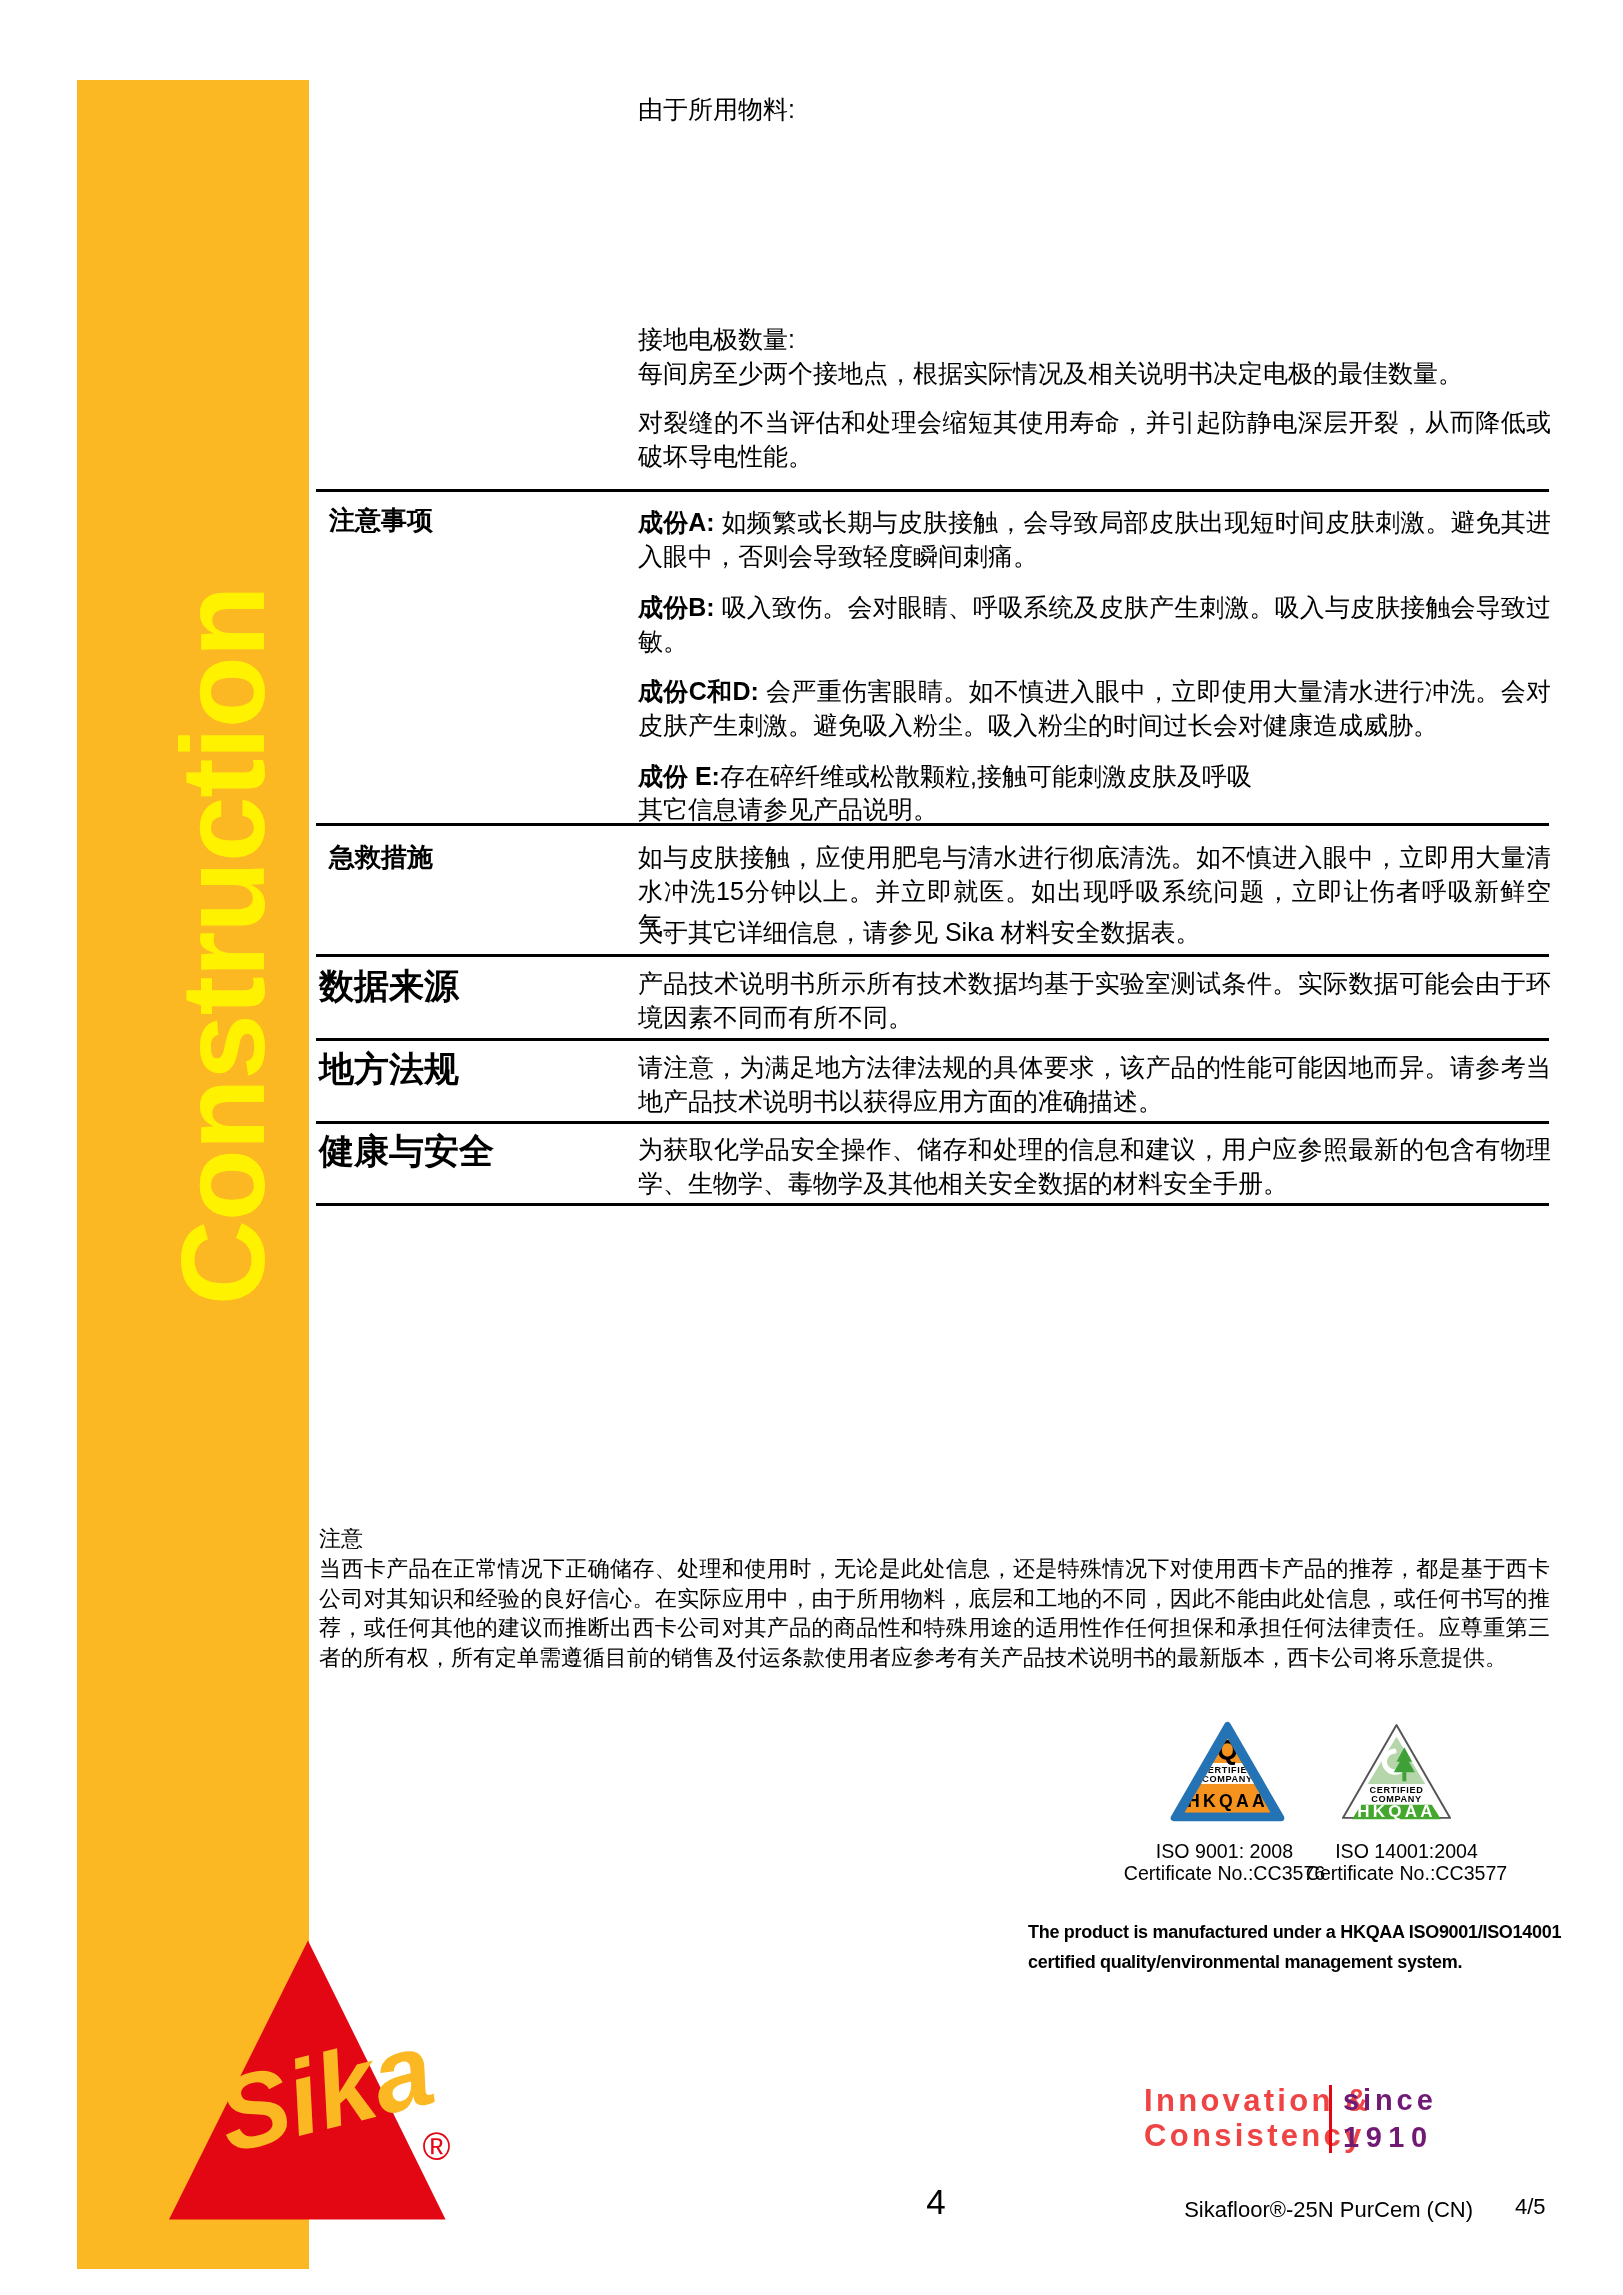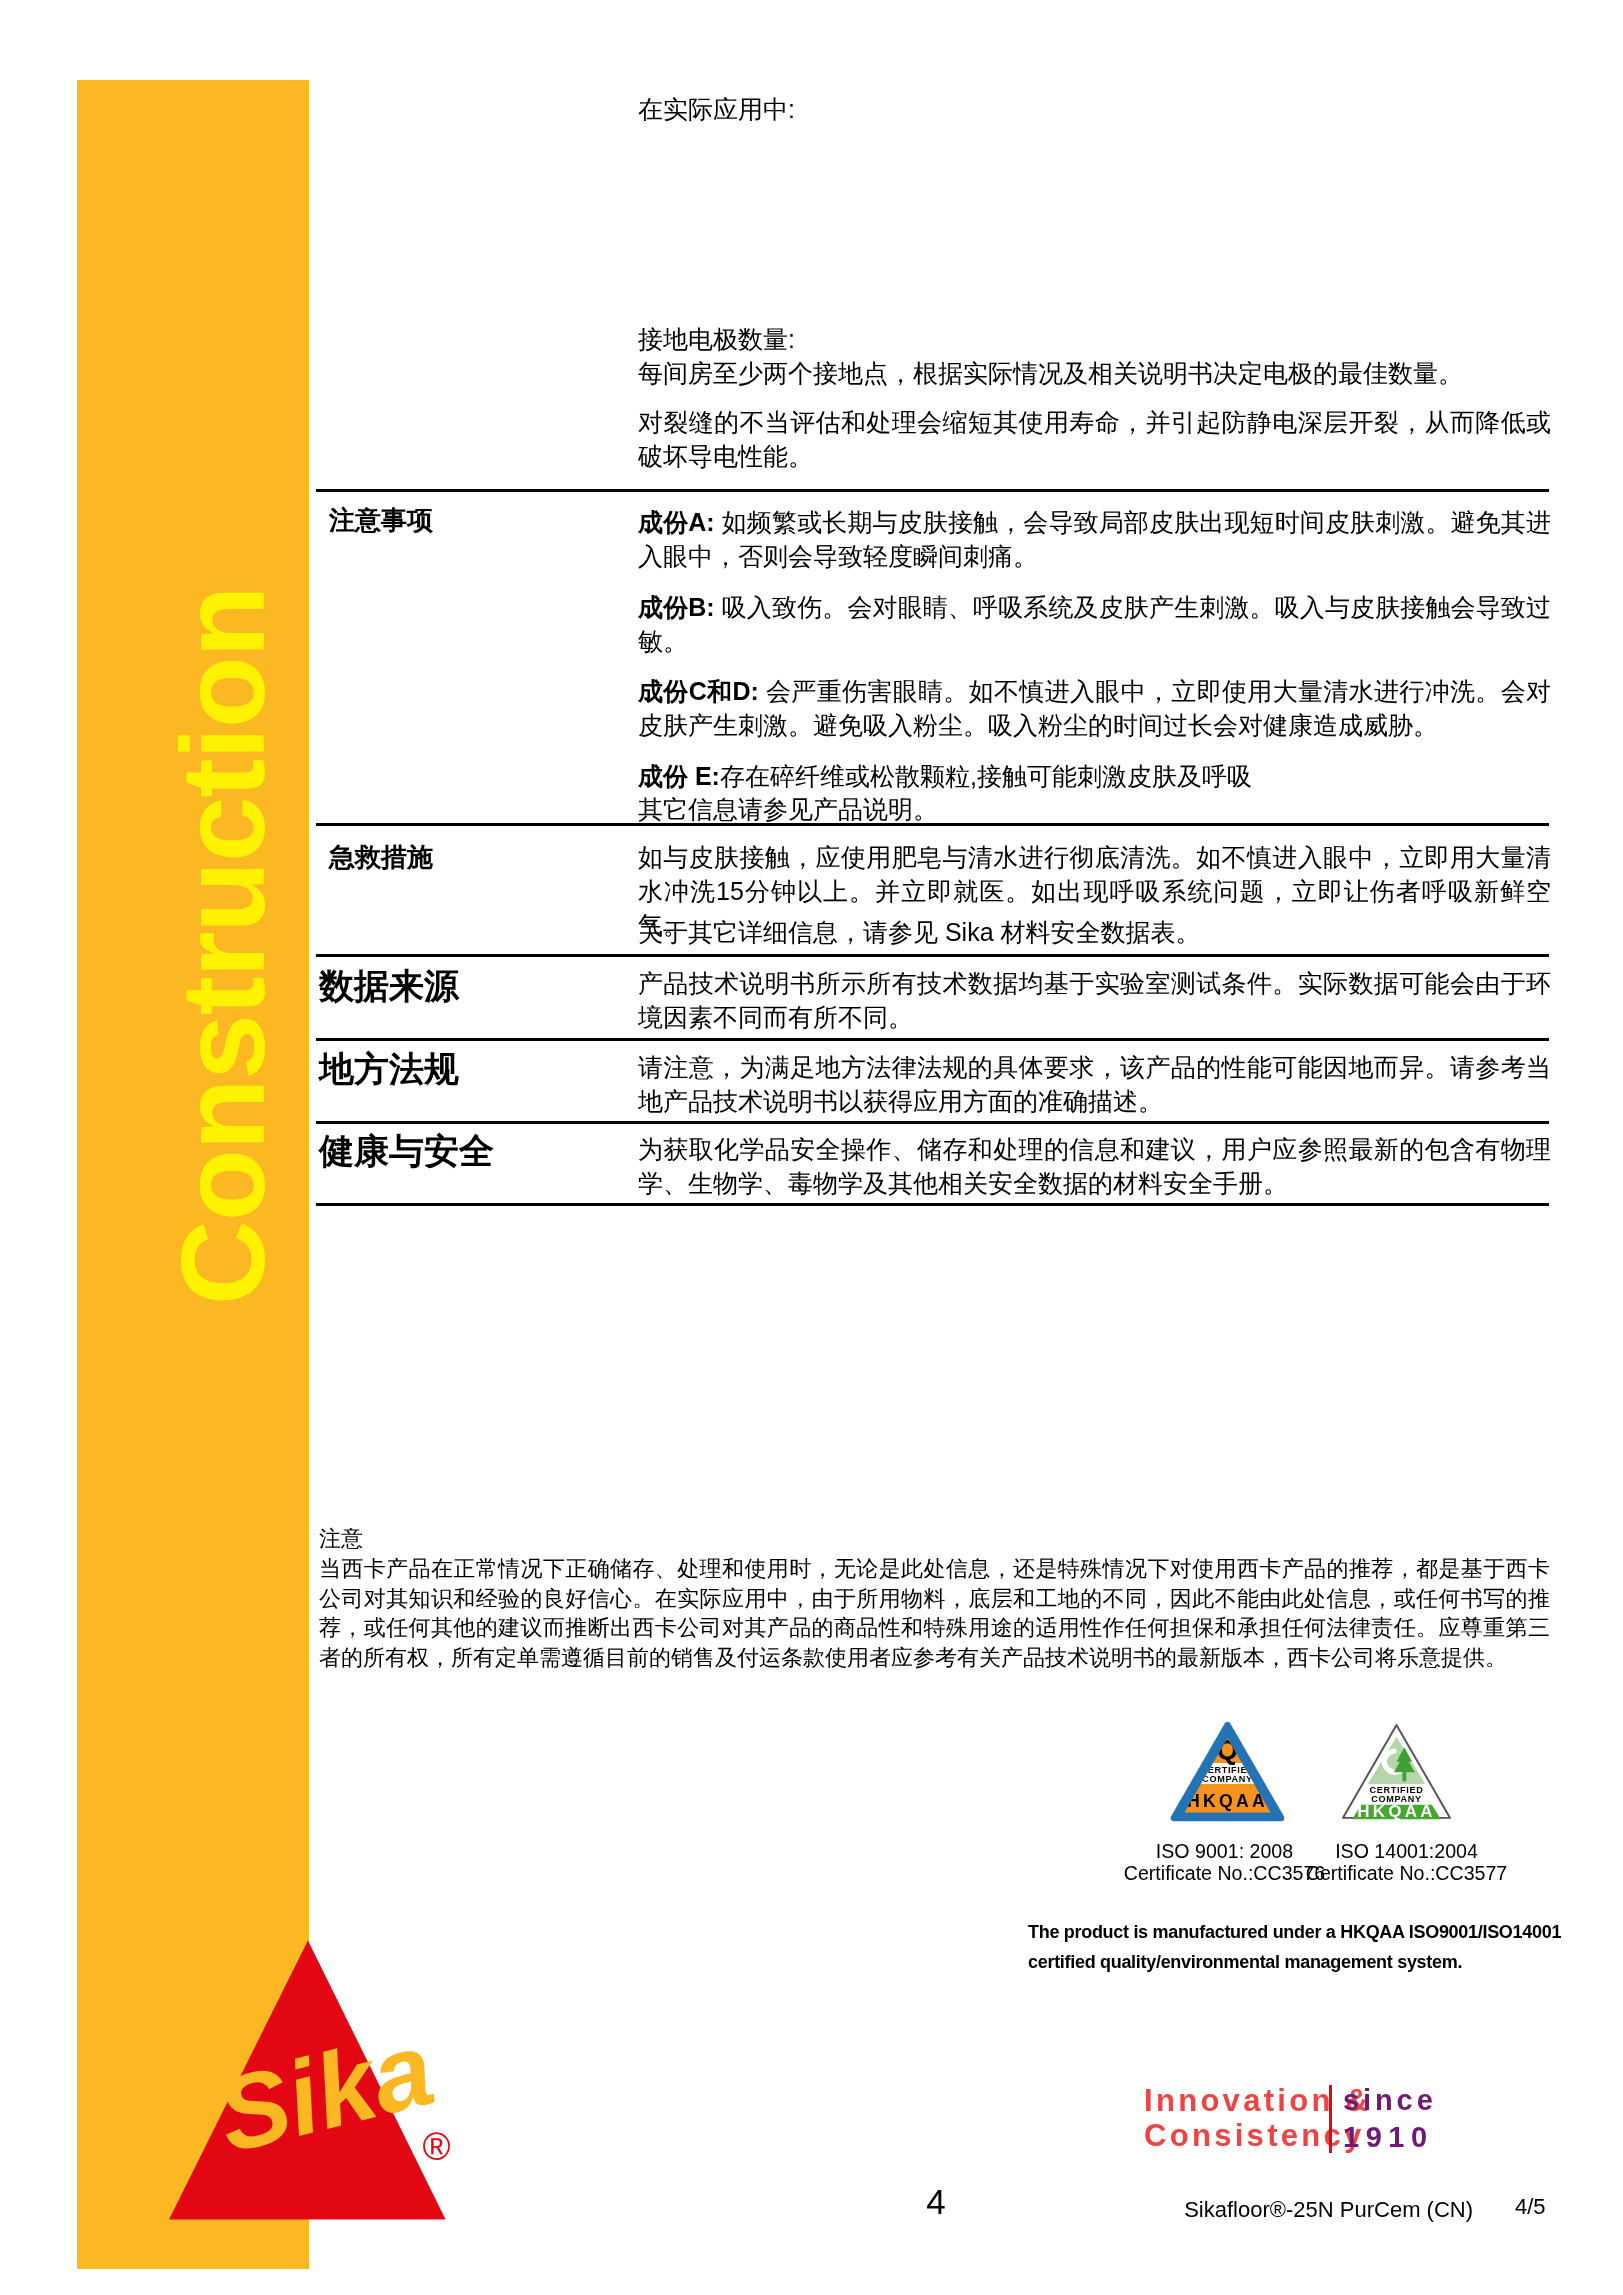--- a/index.html
+++ b/index.html
@@ -39,21 +39,21 @@
   svg text{font-family:"Liberation Sans",sans-serif;}
 </style>
 </head>
 <body>
 
 <div id="page">
 
   <div id="sidebar" class="abs"></div>
   <div id="construction" class="abs">Construction</div>
 
-  <div class="abs body-col" style="top:92px">在实际应用中:</div>
+  <div class="abs body-col" style="top:92px">由于所用物料:</div>
   <div class="abs body-col" style="top:322px">接地电极数量:</div>
   <div class="abs body-col" style="top:356px">每间房至少两个接地点，根据实际情况及相关说明书决定电极的最佳数量。</div>
   <div class="abs body-col" style="top:405px">对裂缝的不当评估和处理会缩短其使用寿命，并引起防静电深层开裂，从而降低或破坏导电性能。</div>
 
   <div class="abs rule" style="top:489px"></div>
 
   <div class="abs lbl" style="top:503px">注意事项</div>
   <div class="abs body-col" style="top:505px"><span class="lead">成份A:</span><span> 如频繁或长期与皮肤接触，会导致局部皮肤出现短时间皮肤刺激。避免其进入眼中，否则会导致轻度瞬间刺痛。</span></div>
   <div class="abs body-col" style="top:590px"><span class="lead">成份B:</span><span> 吸入致伤。会对眼睛、呼吸系统及皮肤产生刺激。吸入与皮肤接触会导致过敏。</span></div>
   <div class="abs body-col" style="top:674px"><span class="lead">成份C和D:</span><span> 会严重伤害眼睛。如不慎进入眼中，立即使用大量清水进行冲洗。会对皮肤产生刺激。避免吸入粉尘。吸入粉尘的时间过长会对健康造成威胁。</span></div>

